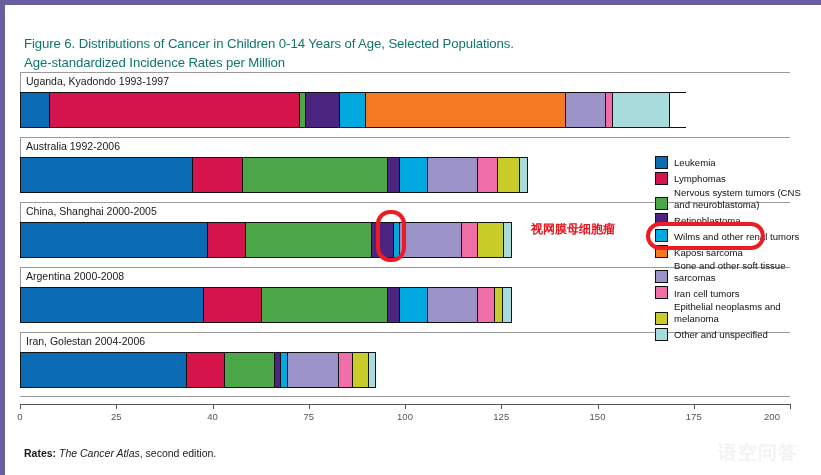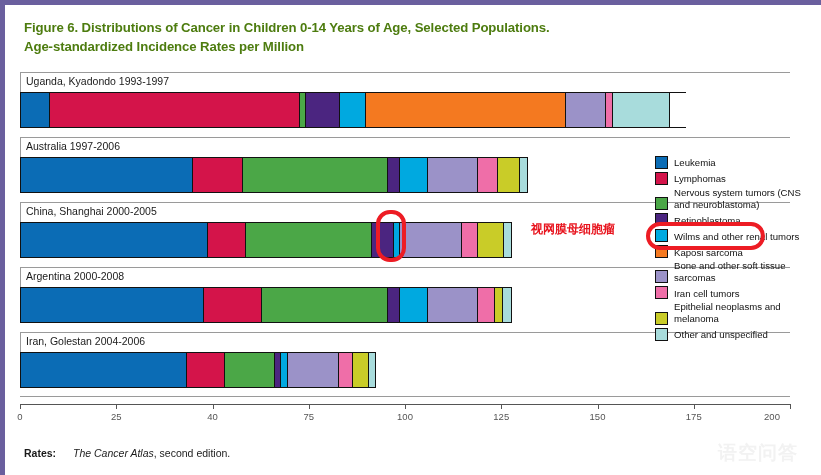--- a/index.html
+++ b/index.html
@@ -8,22 +8,22 @@
     background:#ffffff;
     font-family:"Liberation Sans", sans-serif;
     position:relative;
     overflow:hidden;
   }
   
   #top-rule{position:absolute;left:0;top:0;width:821px;height:5px;background:#6a5f9e;}
   #left-rule{position:absolute;left:0;top:0;width:5px;height:475px;background:#6a5f9e;}
 
   #title{
-    position:absolute;left:24px;top:18px;width:700px;
-    color:#4d7c0f;font-size:13.2px;font-weight:bold;line-height:19px;
+    position:absolute;left:24px;top:34px;width:700px;
+    color:#0f766e;font-size:13.2px;font-weight:normal;line-height:19px;
     letter-spacing:-0.1px;
   }
   #title .line2{display:block;}
 
   
   #plot{position:absolute;left:20px;top:72px;width:770px;height:332px;}
 
   .row{position:absolute;left:0;width:770px;}
   .row-label{
     position:absolute;left:0;top:0;height:18px;
@@ -67,21 +67,21 @@
     box-sizing:border-box;pointer-events:none;
   }
   #ring-bar{left:376px;top:210px;width:30px;height:52px;}
   #ring-legend{left:646px;top:222px;width:119px;height:28px;border-radius:15px;}
 
   
   #source{
     position:absolute;left:24px;top:447px;font-size:10.5px;color:#1a1a1a;
   }
   #source b{font-weight:bold;}
-  #source i{font-style:italic;margin-left:14px;}
+  #source i{font-style:italic;}
 
   #watermark{
     position:absolute;left:704px;top:437px;width:108px;height:30px;
     font-size:19px;color:#f2f2f2;font-weight:bold;letter-spacing:1px;
     font-family:"DejaVu Sans", sans-serif;line-height:30px;text-align:center;
     user-select:none;
   }
 </style>
 </head>
 <body>
@@ -109,21 +109,21 @@
           <div class="seg" title="Kaposi sarcoma: 52" style="width: 200.2px; background: rgb(244, 121, 32);"></div>
           <div class="seg" title="Bone and other soft tissue sarcomas: 10.4" style="width: 40.04px; background: rgb(155, 146, 200);"></div>
           <div class="seg" title="Germ cell tumors: 1.8" style="width: 6.93px; background: rgb(239, 110, 168);"></div>
           <div class="seg" title="Other and unspecified: 14.8" style="width: 56.98px; background: rgb(168, 220, 220);"></div>
         </div>
       </div>
     </div>
     <div class="row" style="top: 65px; height: 56px;">
       <div class="rowframe" style="top: 0px;"></div>
       <div style="position: absolute; left: 0px; top: 0px; width: 1px; height: 20px; background: rgb(154, 154, 154);"></div>
-      <div class="row-label">Australia 1997-2006</div>
+      <div class="row-label">Australia 1992-2006</div>
       <div class="bar-wrap" style="top: 20px; height: 36px; width: 508.2px;">
         <div class="bar" style="width: 100%;">
           <div class="seg" title="Leukemia: 45" style="width: 173.25px; background: rgb(11, 108, 181);"></div>
           <div class="seg" title="Lymphomas: 13" style="width: 50.05px; background: rgb(212, 20, 74);"></div>
           <div class="seg" title="Nervous system tumors (CNS and neuroblastoma): 37.7" style="width: 145.145px; background: rgb(75, 167, 71);"></div>
           <div class="seg" title="Retinoblastoma: 3.1" style="width: 11.935px; background: rgb(75, 37, 128);"></div>
           <div class="seg" title="Wilms and other renal tumors: 7.3" style="width: 28.105px; background: rgb(0, 169, 224);"></div>
           <div class="seg" title="Bone and other soft tissue sarcomas: 13" style="width: 50.05px; background: rgb(155, 146, 200);"></div>
           <div class="seg" title="Germ cell tumors: 5.2" style="width: 20.02px; background: rgb(239, 110, 168);"></div>
           <div class="seg" title="Epithelial neoplasms and melanoma: 5.7" style="width: 21.945px; background: rgb(201, 204, 40);"></div>

